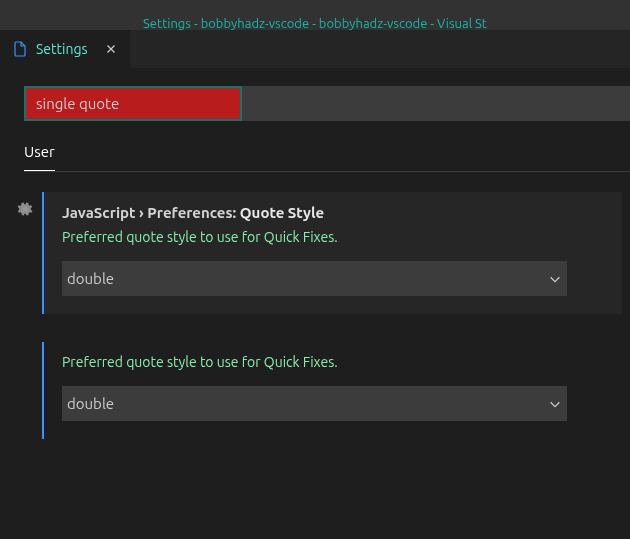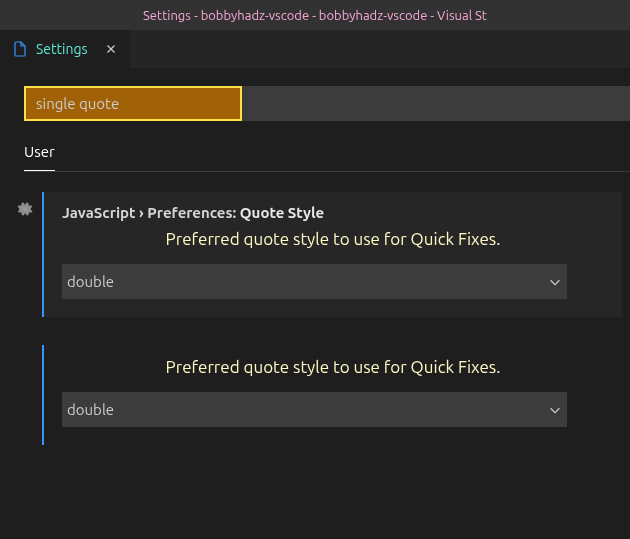--- a/index.html
+++ b/index.html
@@ -12,23 +12,23 @@
       background: #1e1e1e;
       color: #cccccc;
       width: 630px;
       height: 539px;
       overflow: hidden;
     }
     .titlebar {
       height: 30px;
       background: #323232;
       display: flex;
-      align-items: center;
+      align-items: flex-end;
       justify-content: center;
-      color: #f9a8d4;
+      color: #14b8a6;
       font-size: 13px;
     }
     .tabbar {
       display: flex;
       background: #252526;
       height: 38px;
     }
     .tab {
       display: flex;
       align-items: center;
@@ -50,22 +50,22 @@
       cursor: pointer;
     }
     .content {
       padding: 18px 0 0 0;
     }
     .search-row {
       display: flex;
       padding: 0 0 0 24px;
     }
     .search-input {
-      background: #a16207;
-      border: 2px solid #fde047;
+      background: #b91c1c;
+      border: 2px solid #0f766e;
       color: #cccccc;
       font-size: 15px;
       padding: 7px 10px;
       width: 218px;
       outline: none;
       font-family: inherit;
     }
     .search-rest {
       flex: 1;
       background: #3c3c3c;
@@ -126,24 +126,23 @@
       font-weight: 600;
     }
     .setting-title .path {
       font-weight: 600;
     }
     .setting-title .name {
       font-weight: 700;
       color: #e8e8e8;
     }
     .setting-desc {
-      font-size: 17px;
-      color: #fef9c3;
+      font-size: 14px;
+      color: #86efac;
       margin-bottom: 16px;
-      text-align: center;
     }
     .select {
       background: #3c3c3c;
       border: 1px solid #3c3c3c;
       color: #cccccc;
       font-size: 15px;
       padding: 8px 4px;
       width: 505px;
       display: flex;
       justify-content: space-between;

